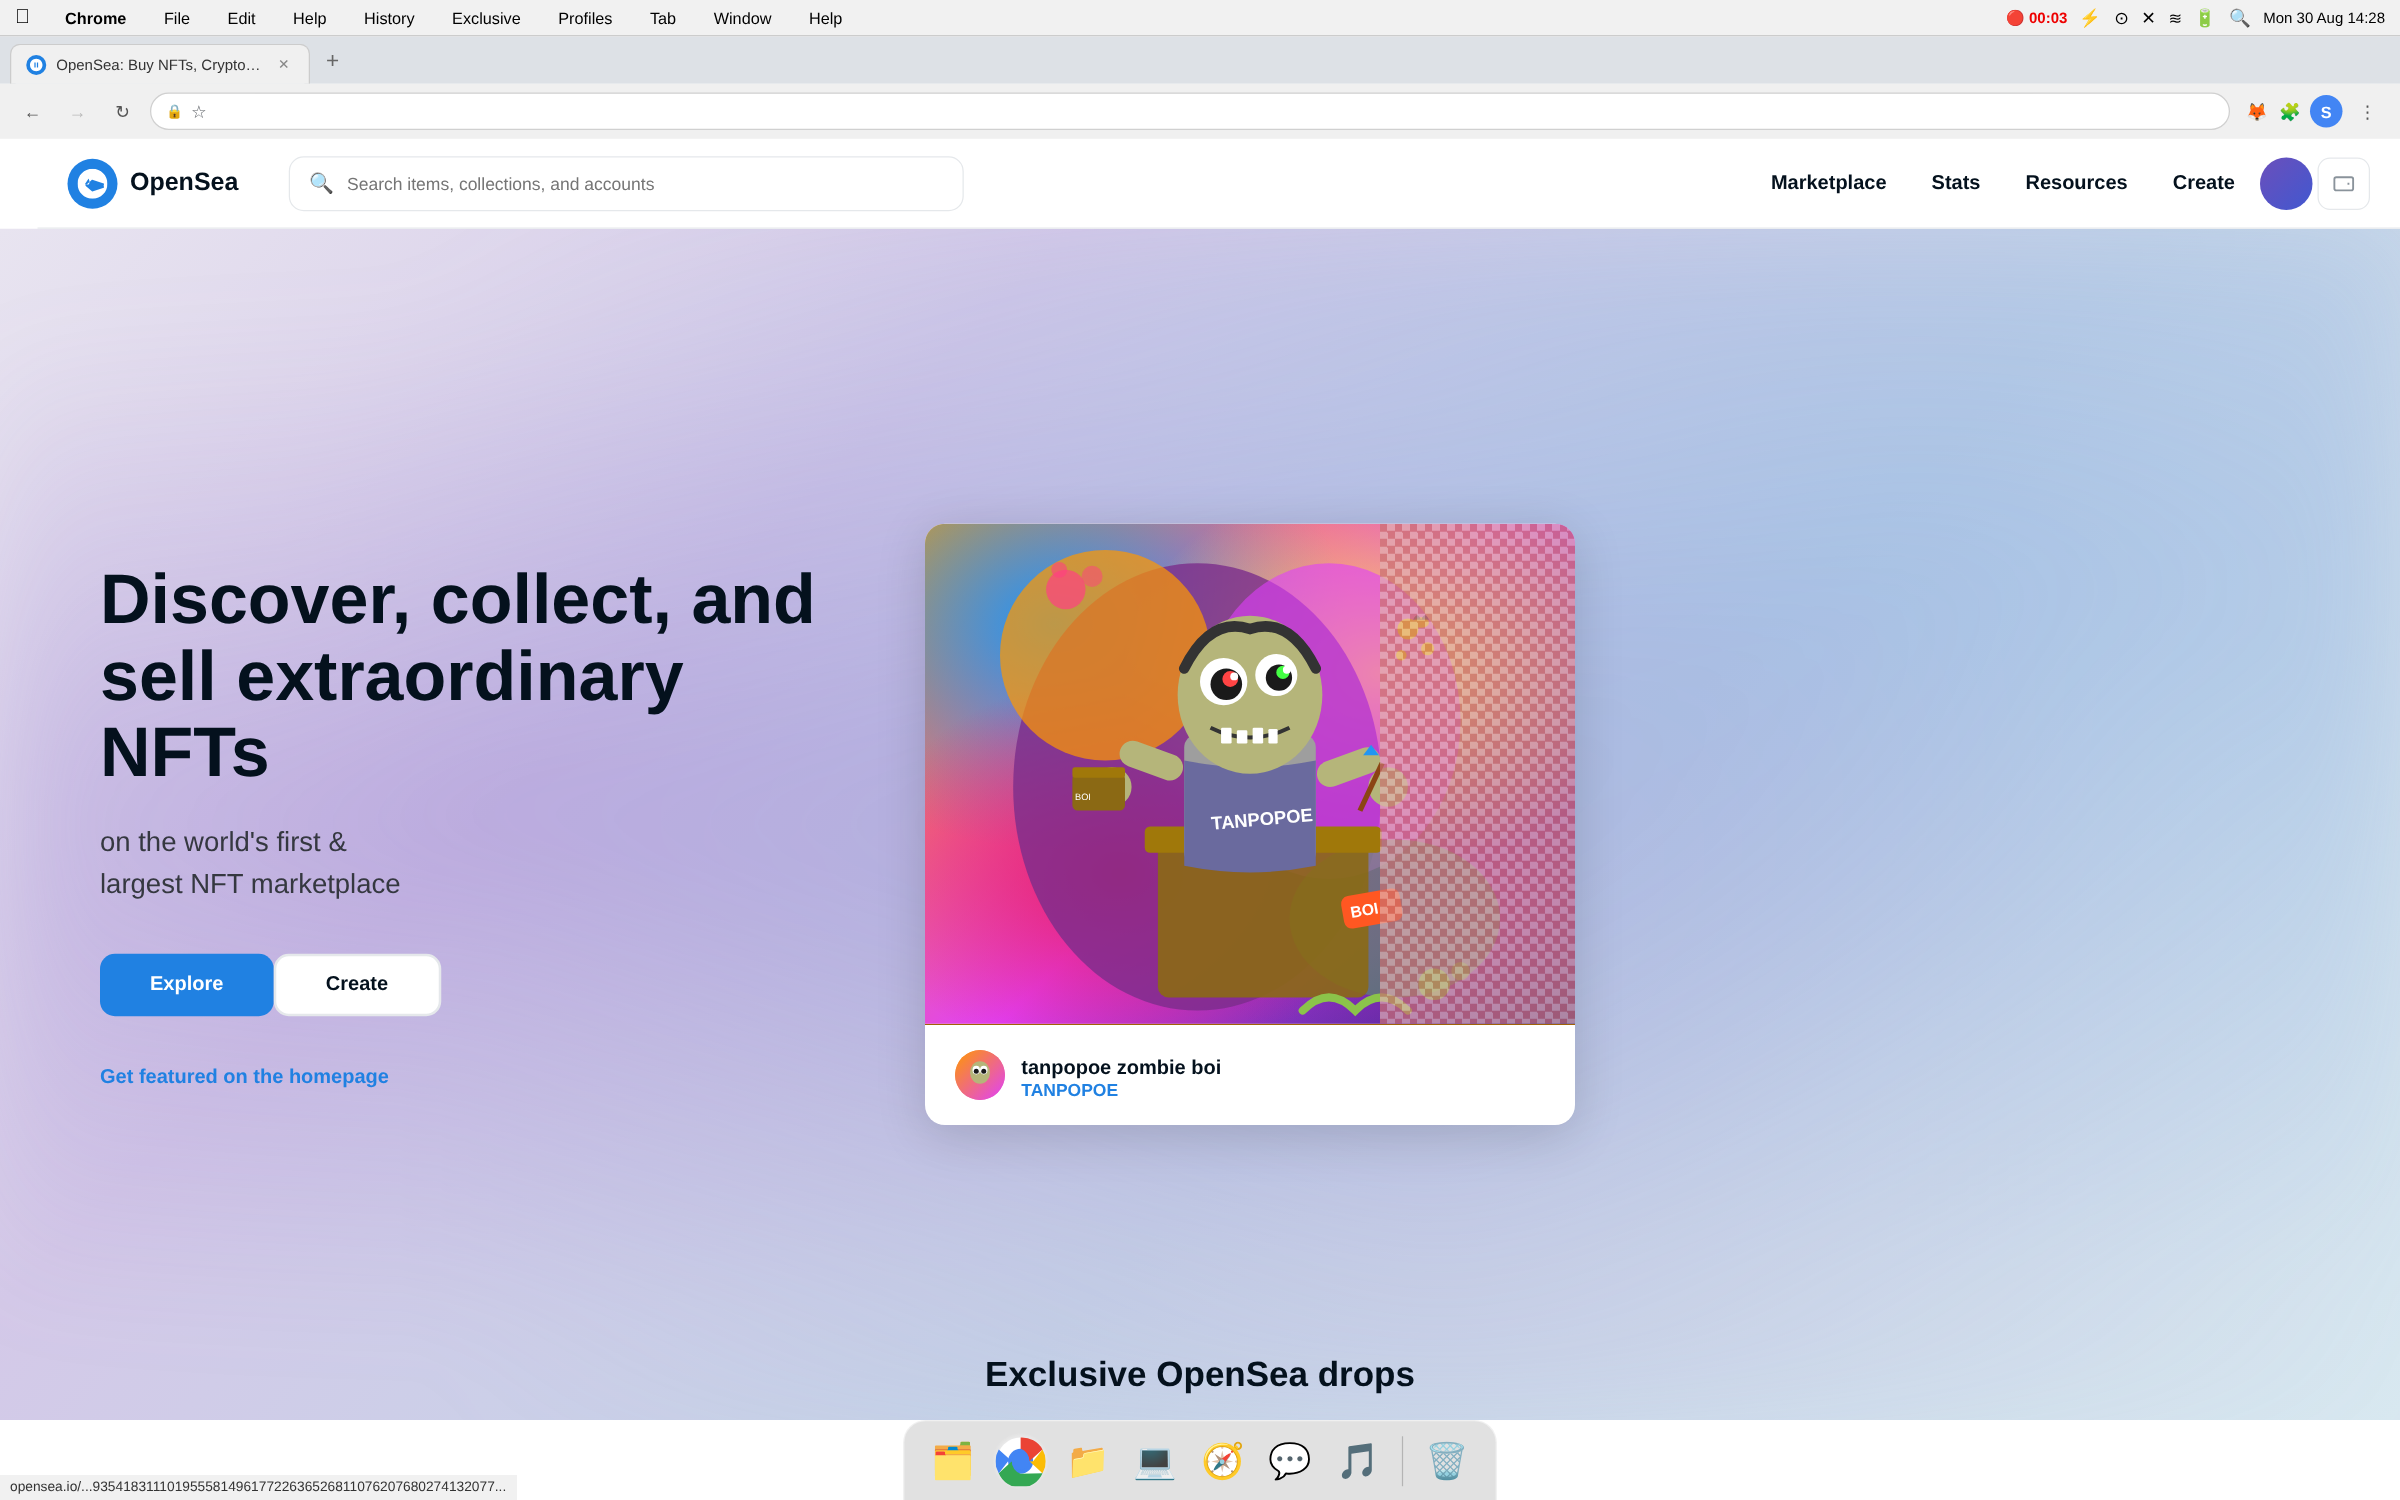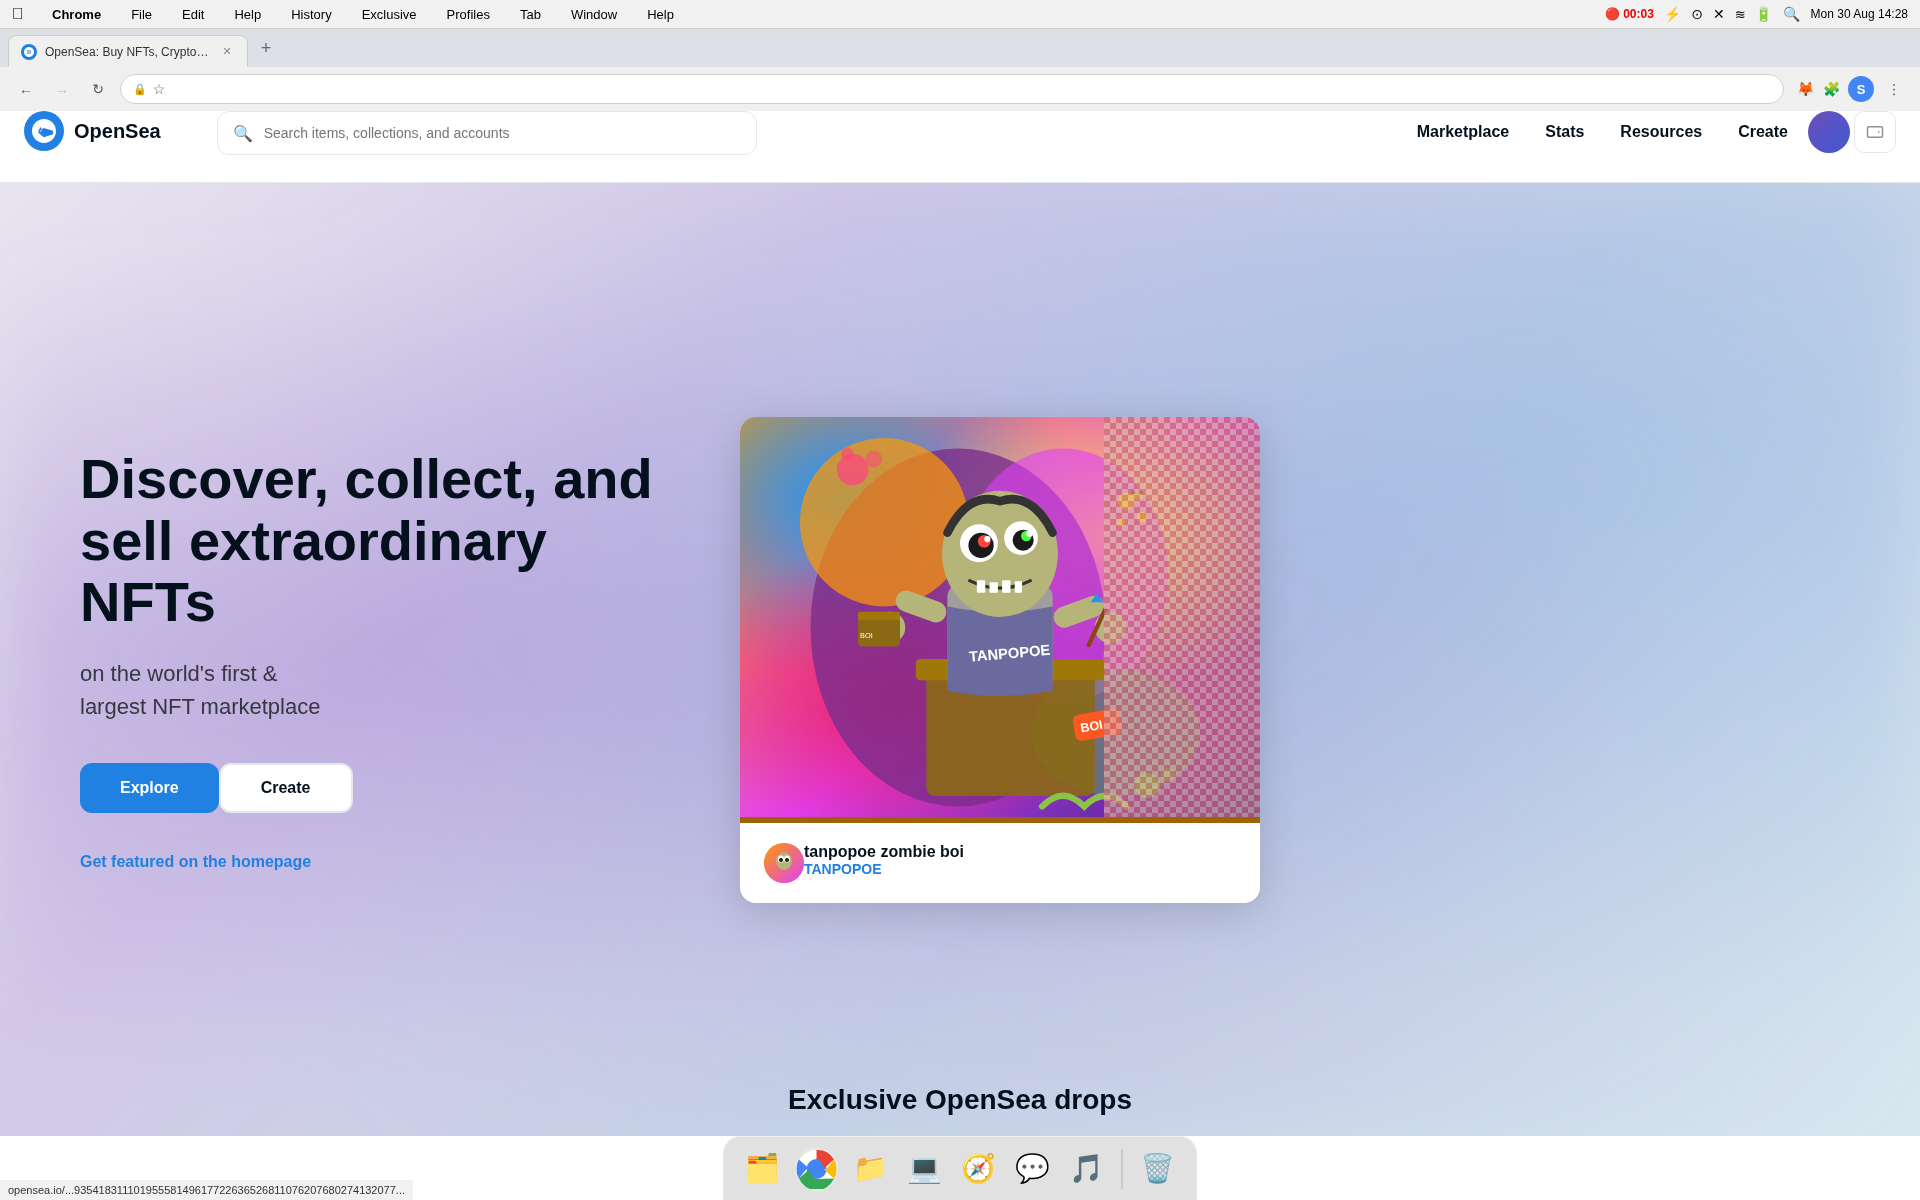--- a/index.html
+++ b/index.html
@@ -101,25 +101,26 @@
       overflow: hidden;
       position: relative;
     }
 
     
     .os-navbar {
       height: 72px;
       background: #fff;
       border-bottom: 1px solid #e5e8eb;
       display: flex;
-      align-items: flex-start;
+      align-items: center;
       padding: 0 24px;
-      gap: 36px;
+      gap: 20px;
       position: relative;
       z-index: 10;
+      margin-left: 30px;
     }
     .os-logo { display: flex; align-items: center; gap: 10px; cursor: pointer; text-decoration: none; }
     .os-logo-circle { width: 40px; height: 40px; border-radius: 50%; background: #2081e2; display: flex; align-items: center; justify-content: center; }
     .os-logo-text { font-size: 20px; font-weight: 700; color: #04111d; }
     .os-search {
       flex: 1;
       max-width: 540px;
       height: 44px;
       border: 1px solid #e5e8eb;
       border-radius: 12px;
@@ -230,23 +231,23 @@
       right: 0; top: 0; bottom: 0; width: 30%;
       background: repeating-conic-gradient(#e0b0b0 0% 25%, #c97070 0% 50%) 0 0 / 12px 12px;
       opacity: 0.7;
     }
     .nft-character-svg {
       width: 100%; height: 100%;
     }
     .nft-info {
       padding: 20px 24px;
       display: flex;
-      align-items: flex-start;
-      gap: 0;
-      border-top: 6px solid #a16207;
+      align-items: flex-end;
+      gap: 13px;
+      border-top: 1px solid #a16207;
     }
     .nft-avatar { width: 40px; height: 40px; border-radius: 50%; overflow: hidden; background: linear-gradient(135deg, #ff9800, #e040fb); }
     .nft-details { flex: 1; }
     .nft-name { font-size: 16px; font-weight: 700; color: #04111d; }
     .nft-collection { font-size: 14px; font-weight: 600; color: #2081e2; cursor: pointer; }
 
     
     .exclusive-section {
       position: absolute;
       bottom: 20px;

